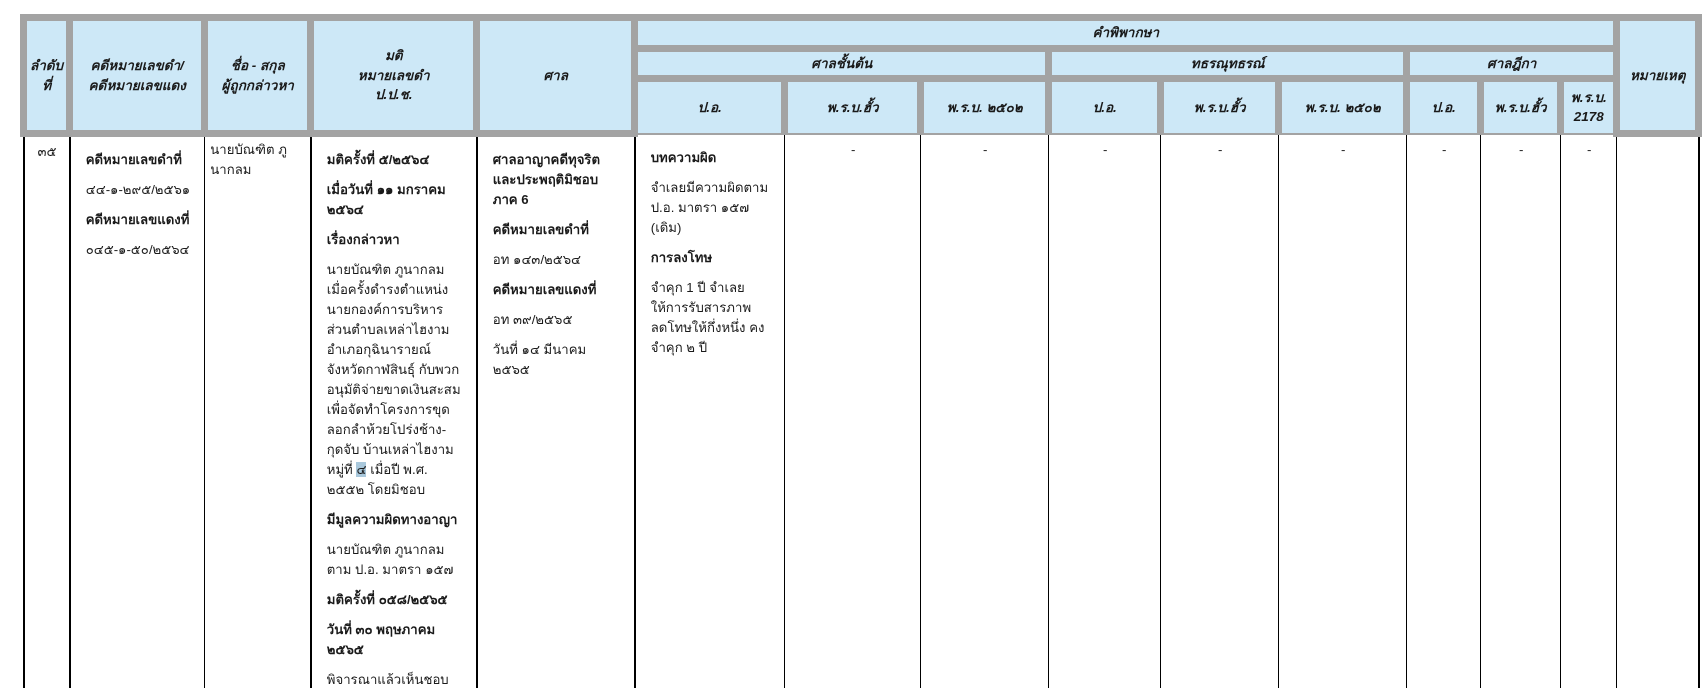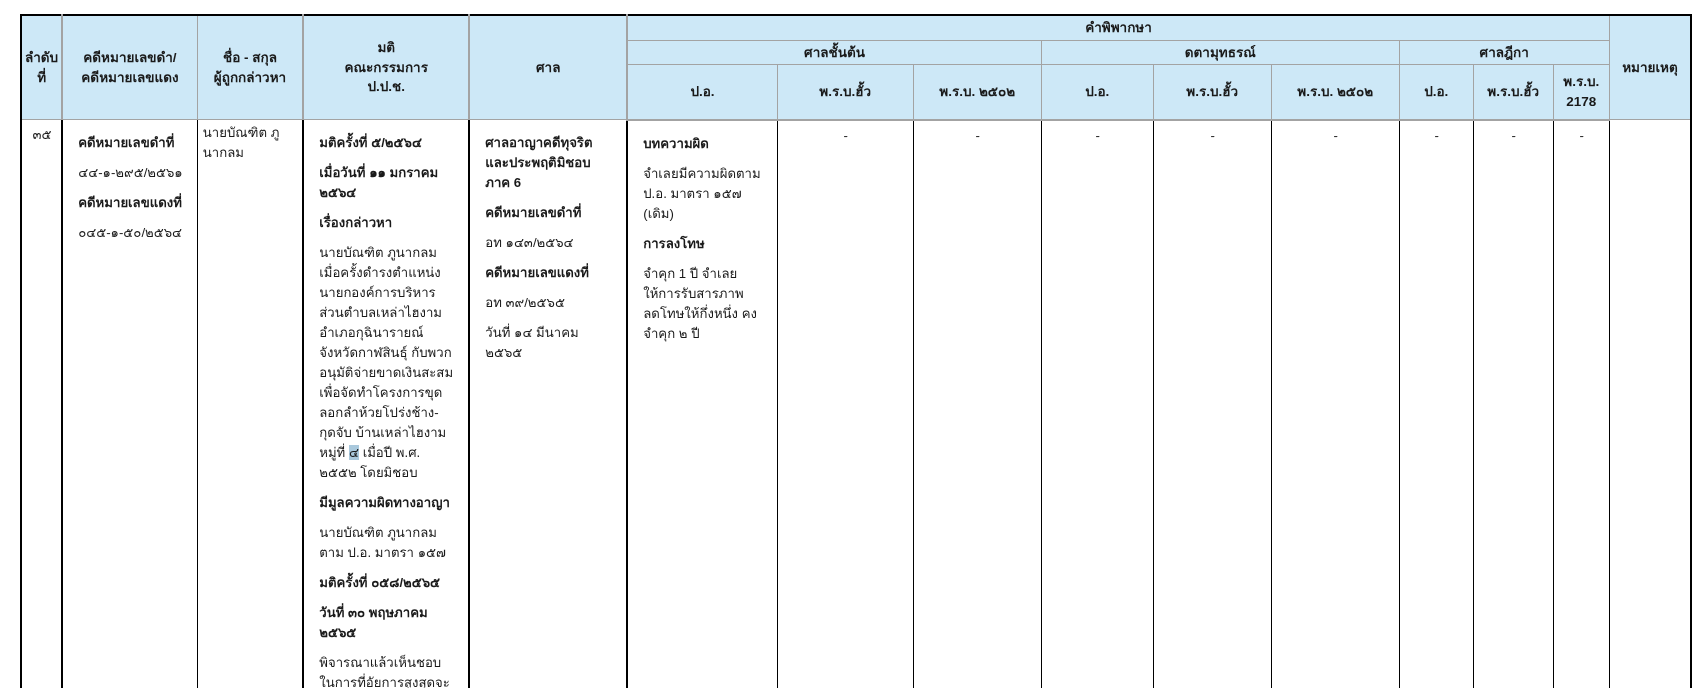--- a/index.html
+++ b/index.html
@@ -7,24 +7,24 @@
     width:1704px;height:688px;overflow:hidden;background:#ffffff;
     font-family:"Liberation Sans",sans-serif;color:#1a1a1a;
   }
   .page{position:relative;width:1704px;height:688px;background:#fff;}
   table.case-table{
     position:absolute;left:20px;top:14px;
     border-collapse:collapse;table-layout:fixed;
     border:2px solid #000;
   }
   .case-table th{
-    background:#cde8f7;border:1px solid #a3a3a3;
+    background:#cde8f7;border:7px solid #a3a3a3;
     font-weight:bold;font-size:13.5px;line-height:1.45;
     text-align:center;vertical-align:middle;
-    white-space:pre-line;padding:2px 3px;
+    white-space:pre-line;padding:2px 3px;font-style:italic;
   }
   .case-table thead tr:last-child th{border-bottom-width:2px;}
   .case-table td{
     border:1px solid #000;background:#fff;
     vertical-align:top;text-align:left;
     font-size:13.2px;line-height:20px;padding:3px 4px 2px 5px;
     overflow:hidden;
   }
   
   .tl2{border-left-width:2px !important;}
@@ -62,29 +62,29 @@
     </colgroup>
     <thead>
       <tr class="hr1">
         <th rowspan="3">ลำดับ
 ที่</th>
         <th rowspan="3" class="tl2">คดีหมายเลขดำ/
 คดีหมายเลขแดง</th>
         <th rowspan="3">ชื่อ - สกุล
 ผู้ถูกกล่าวหา</th>
         <th rowspan="3" class="tl2">มติ
-คณะกรรมการ
+หมายเลขดำ
 ป.ป.ช.</th>
         <th rowspan="3" class="tl2">ศาล</th>
         <th colspan="9" class="tl2">คำพิพากษา</th>
         <th rowspan="3">หมายเหตุ</th>
       </tr>
       <tr class="hr2">
         <th colspan="3" class="tl2">ศาลชั้นต้น</th>
-        <th colspan="3">ดตามุทธรณ์</th>
+        <th colspan="3">ทธรณุทธรณ์</th>
         <th colspan="3">ศาลฎีกา</th>
       </tr>
       <tr class="hr3">
         <th class="tl2">ป.อ.</th>
         <th>พ.ร.บ.ฮั้ว</th>
         <th>พ.ร.บ. ๒๕๐๒</th>
         <th>ป.อ.</th>
         <th>พ.ร.บ.ฮั้ว</th>
         <th>พ.ร.บ. ๒๕๐๒</th>
         <th>ป.อ.</th>

